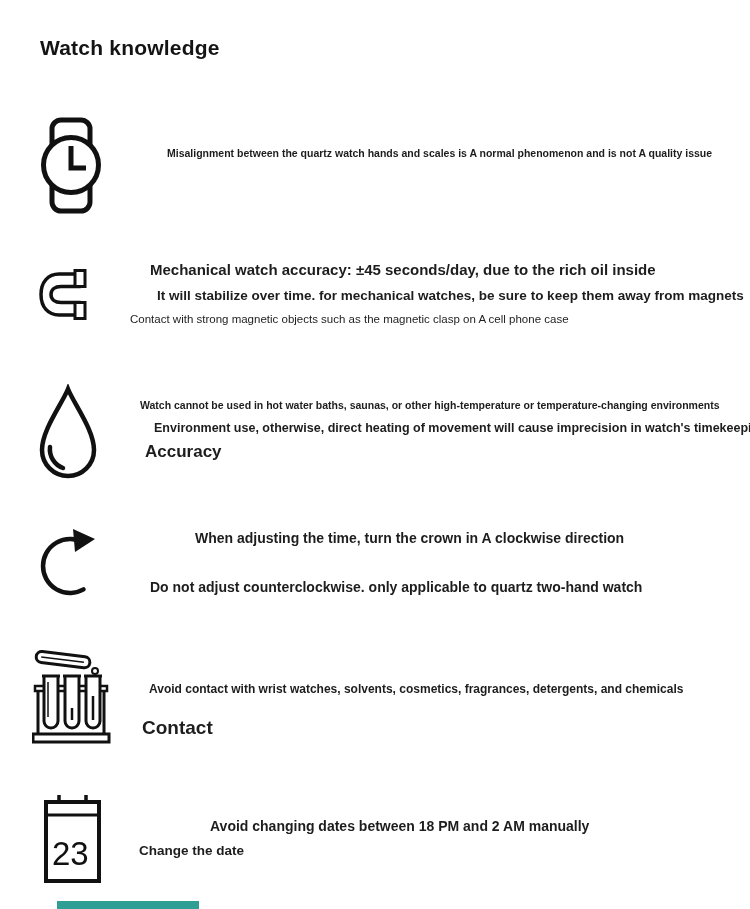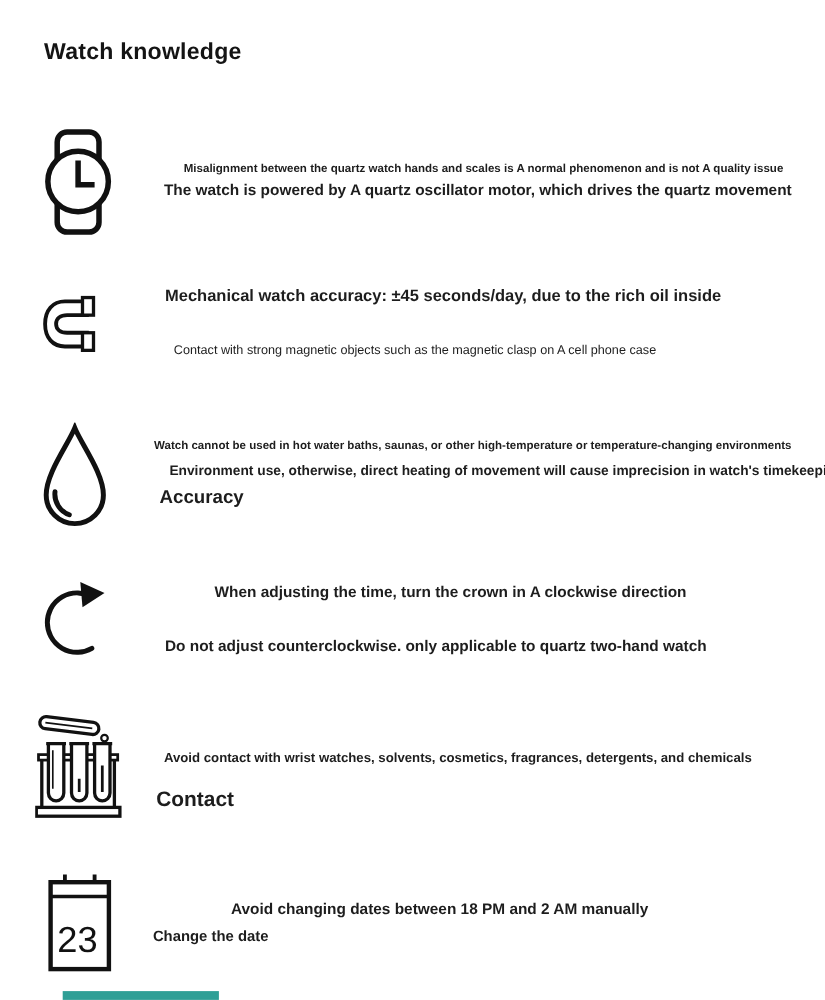--- a/index.html
+++ b/index.html
@@ -34,29 +34,29 @@
 <div class="canvas">
 
   <h1 class="title">Watch knowledge</h1>
 
   <svg class="icon" style="left:40px;top:116px;" width="62" height="99" viewBox="0 0 62 99">
     <rect x="12" y="4" width="38" height="91" rx="9" fill="#fff" stroke="#111" stroke-width="5"></rect>
     <circle cx="31" cy="49" r="27.5" fill="#fff" stroke="#111" stroke-width="5"></circle>
     <path d="M31 30 V52 H46" fill="none" stroke="#111" stroke-width="5"></path>
   </svg>
   <div class="line fs10" style="left:167px;top:147px;">Misalignment between the quartz watch hands and scales is A normal phenomenon and is not A quality issue</div>
-  <div class="line fs14" style="left:149px;top:164px;">The watch is powered by A quartz oscillator motor, which drives the quartz movement</div>
 
   <svg class="icon" style="left:38px;top:264px;" width="50" height="63" viewBox="0 0 50 63">
     <path d="M41 10 H21 C10 10 3 18 3 30.5 C3 43 10 51 21 51 H41 V38.5 H23 C17 38.5 13 35.5 13 30.5 C13 25.5 17 22.5 23 22.5 H41 Z" fill="#fff" stroke="#111" stroke-width="3.5"></path>
     <rect x="37" y="6.5" width="10" height="16" fill="#fff" stroke="#111" stroke-width="3"></rect>
     <rect x="37" y="38.5" width="10" height="16" fill="#fff" stroke="#111" stroke-width="3"></rect>
   </svg>
   <div class="line fs15" style="left:150px;top:261px;">Mechanical watch accuracy: ±45 seconds/day, due to the rich oil inside</div>
-  <div class="line fs11 w400" style="left:158px;top:313px;">Contact with strong magnetic objects such as the magnetic clasp on A cell phone case</div>
+  <div class="line fs13" style="left:157px;top:288px;">It will stabilize over time. for mechanical watches, be sure to keep them away from magnets</div>
+  <div class="line fs11 w400" style="left:130px;top:313px;">Contact with strong magnetic objects such as the magnetic clasp on A cell phone case</div>
 
   <svg class="icon" style="left:36px;top:384px;" width="64" height="95" viewBox="0 0 64 95">
     <path d="M32 5 C26 20 6 46 6 66 a26 26 0 0 0 52 0 C58 46 38 20 32 5 Z" fill="none" stroke="#111" stroke-width="4.5"></path>
     <path d="M14 63 a20 20 0 0 0 13 21" fill="none" stroke="#111" stroke-width="4.5" stroke-linecap="round"></path>
   </svg>
   <div class="line fs10" style="left:140px;top:399px;">Watch cannot be used in hot water baths, saunas, or other high-temperature or temperature-changing environments</div>
   <div class="line fs125" style="left:154px;top:421px;">Environment use, otherwise, direct heating of movement will cause imprecision in watch's timekeeping</div>
   <div class="line fs17" style="left:145px;top:442px;">Accuracy</div>
 
   <svg class="icon" style="left:37px;top:524px;" width="66" height="76" viewBox="0 0 66 76">

